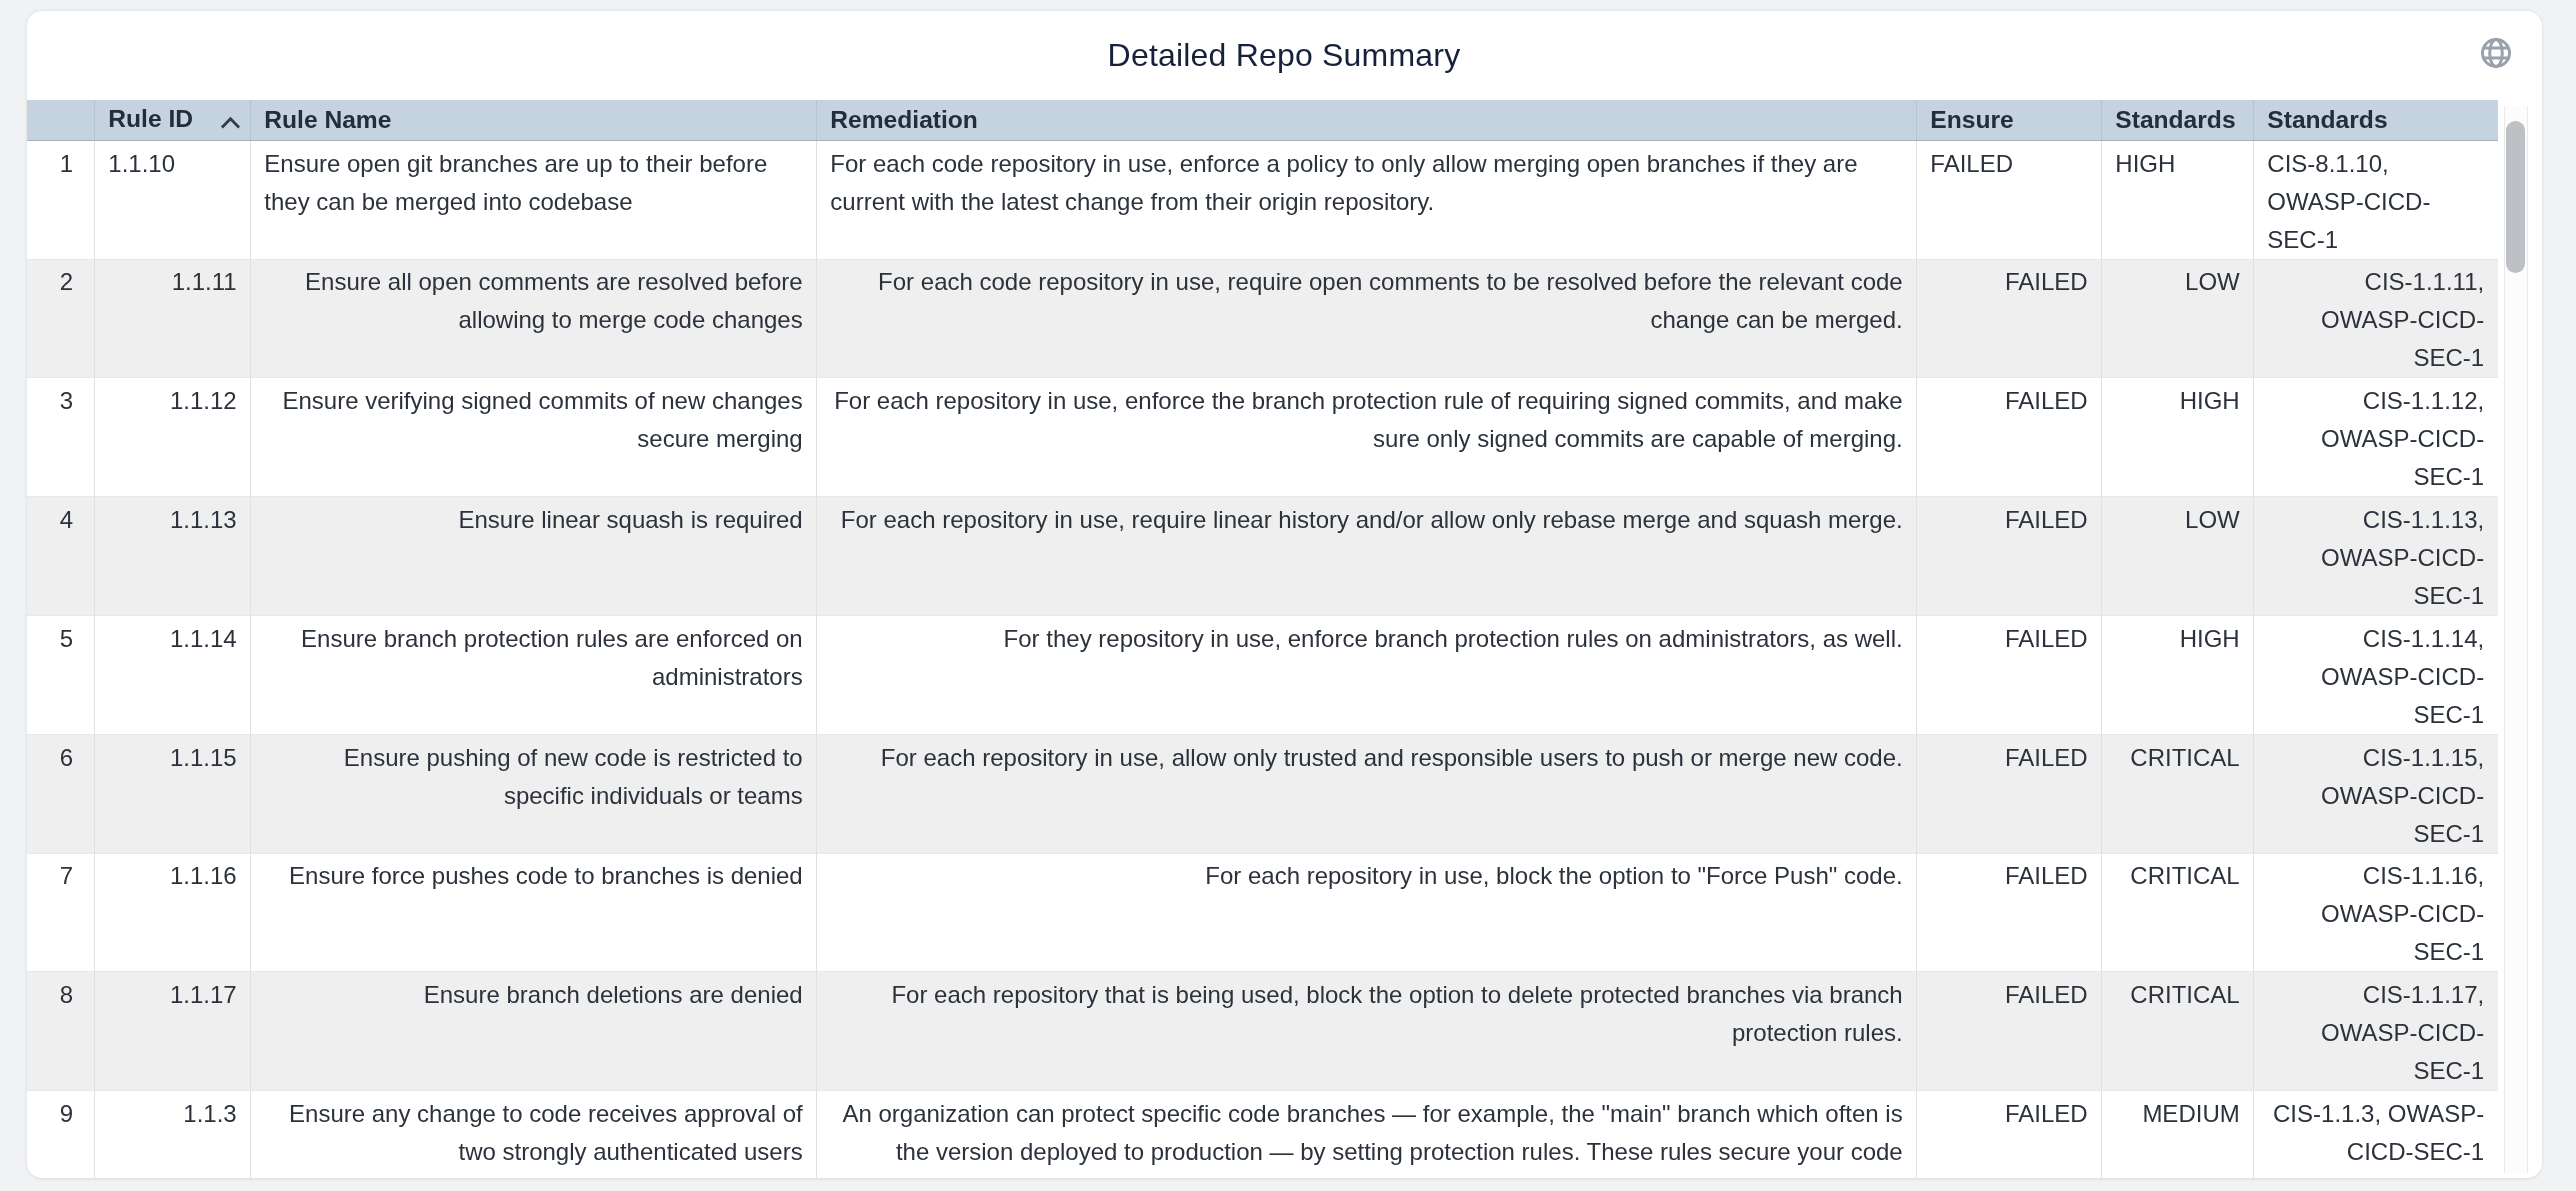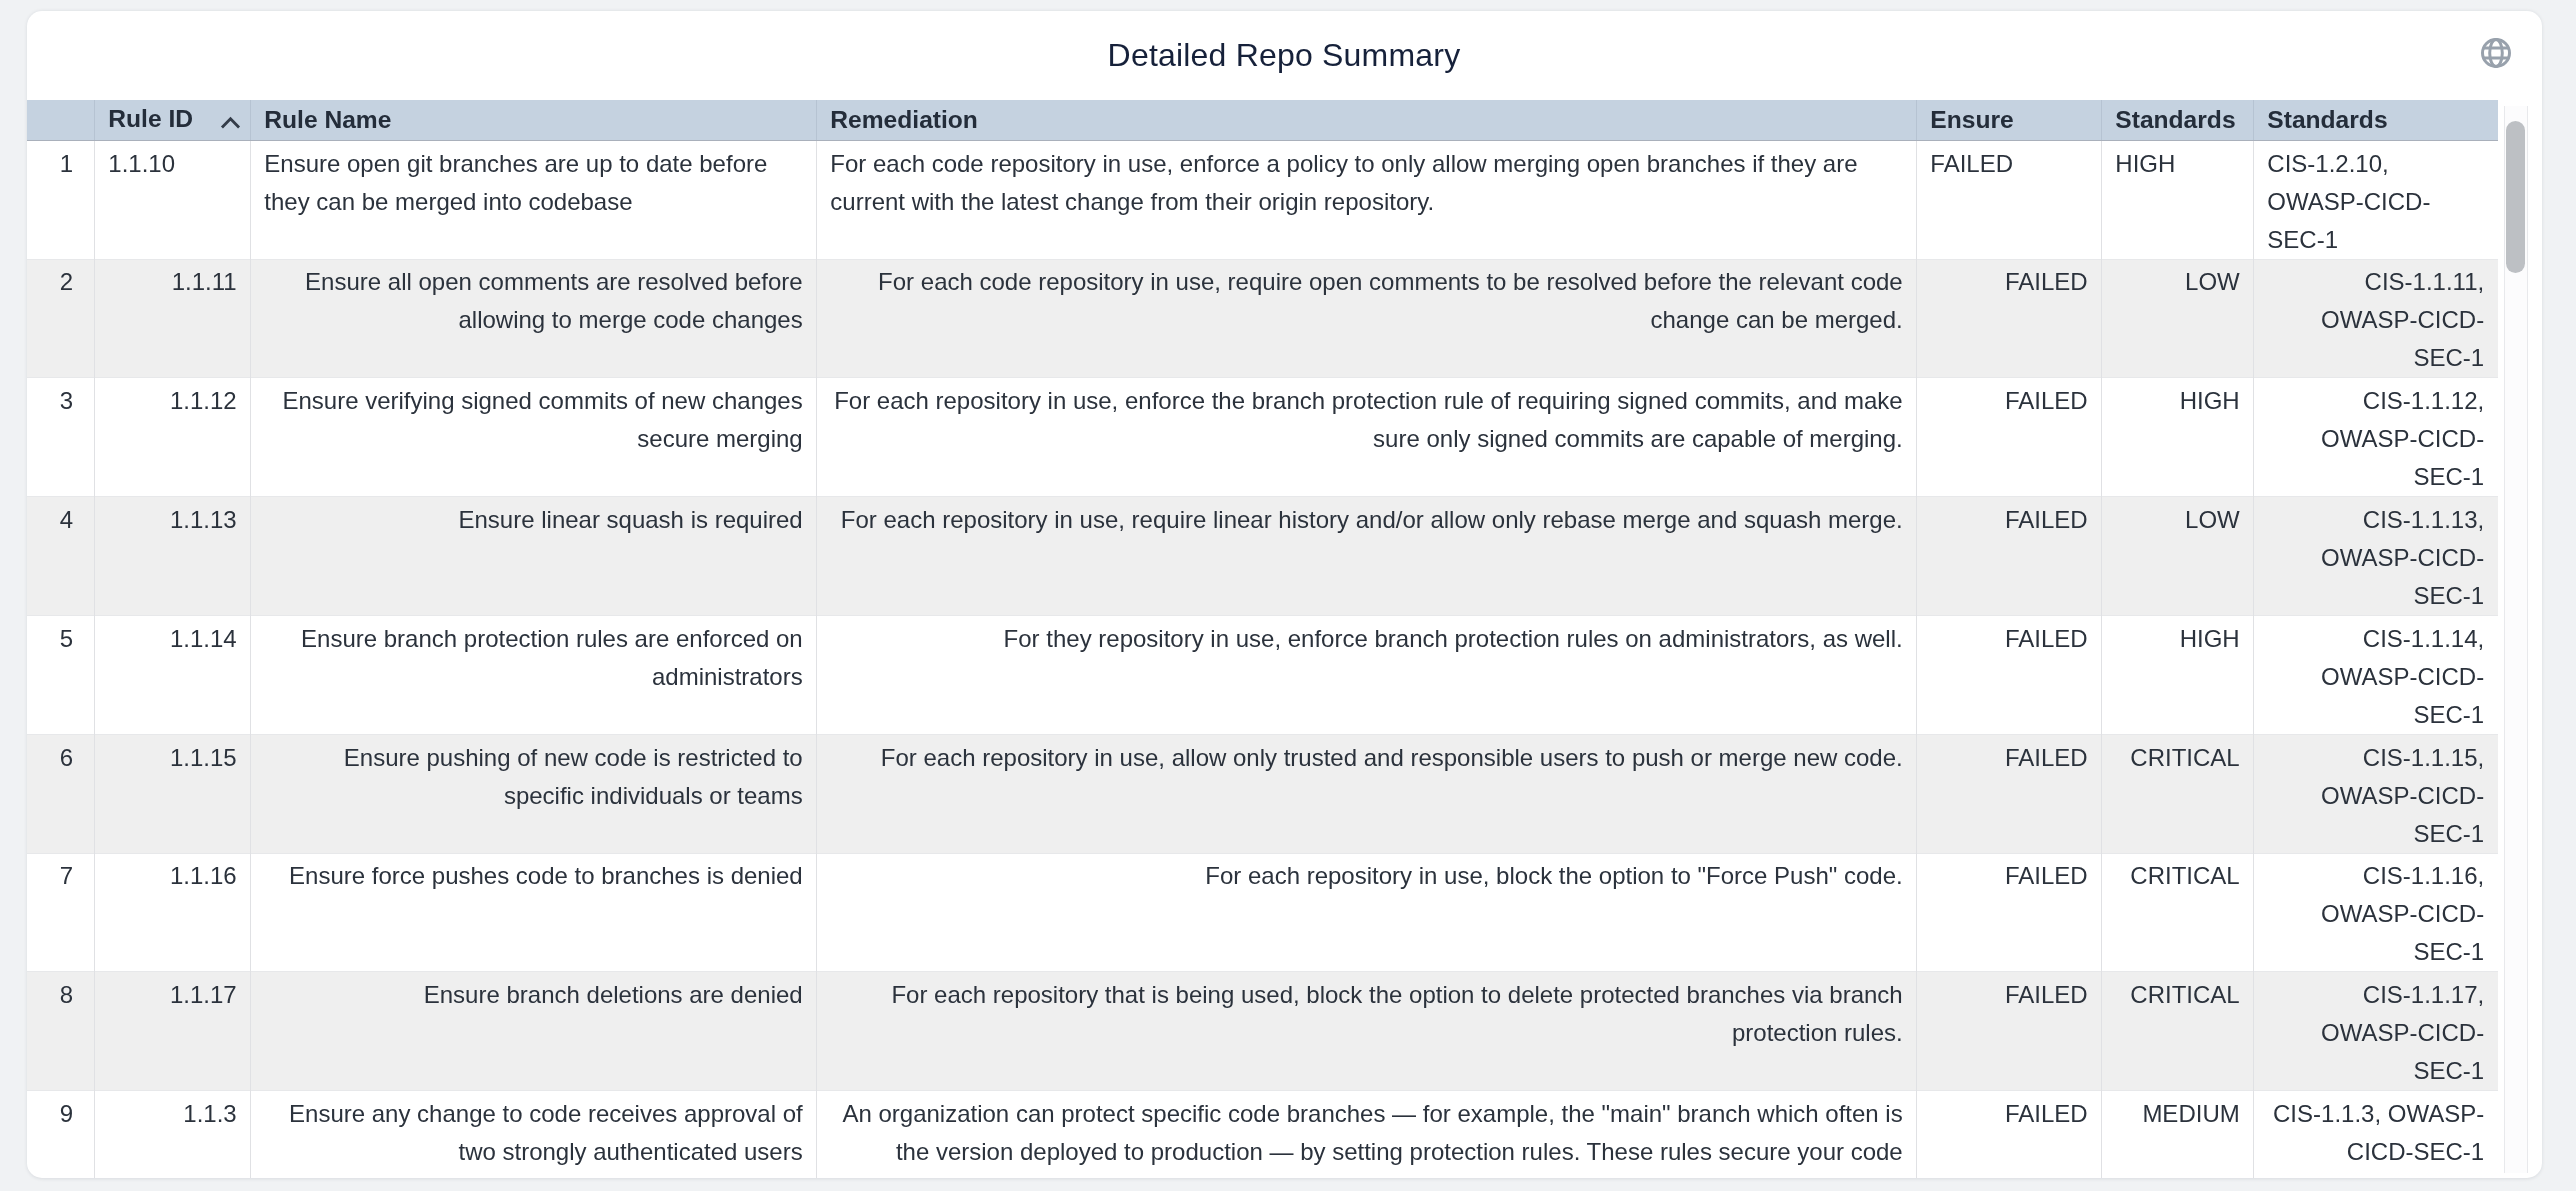--- a/index.html
+++ b/index.html
@@ -91,25 +91,25 @@
           <th>Remediation</th>
           <th>Ensure</th>
           <th>Standards</th>
           <th>Standards</th>
         </tr>
       </thead>
       <tbody id="table-body">
           <tr>
             <td class="col-num">1</td>
             <td>1.1.10</td>
-            <td>Ensure open git branches are up to date before they can be merged into codebase</td>
+            <td>Ensure open git branches are up to their before they can be merged into codebase</td>
             <td>For each code repository in use, enforce a policy to only allow merging open branches if they are current with the latest change from their origin repository.</td>
             <td>FAILED</td>
             <td>HIGH</td>
-            <td>CIS-1.2.10, OWASP-CICD-SEC-1</td>
+            <td>CIS-8.1.10, OWASP-CICD-SEC-1</td>
           </tr>
           <tr>
             <td class="col-num">2</td>
             <td>1.1.11</td>
             <td>Ensure all open comments are resolved before allowing to merge code changes</td>
             <td>For each code repository in use, require open comments to be resolved before the relevant code change can be merged.</td>
             <td>FAILED</td>
             <td>LOW</td>
             <td>CIS-1.1.11, OWASP-CICD-SEC-1</td>
           </tr>

